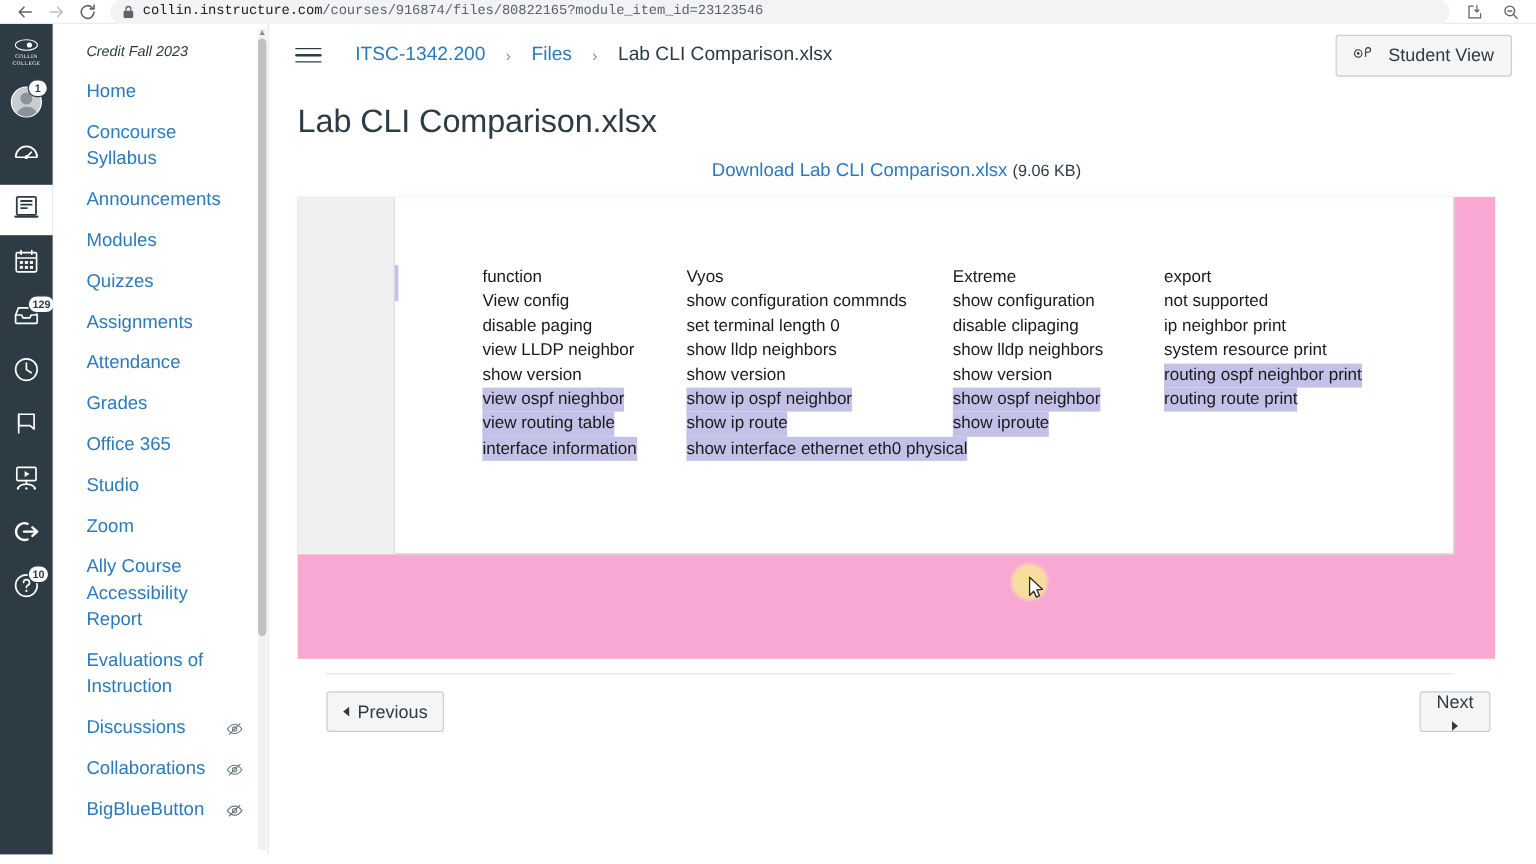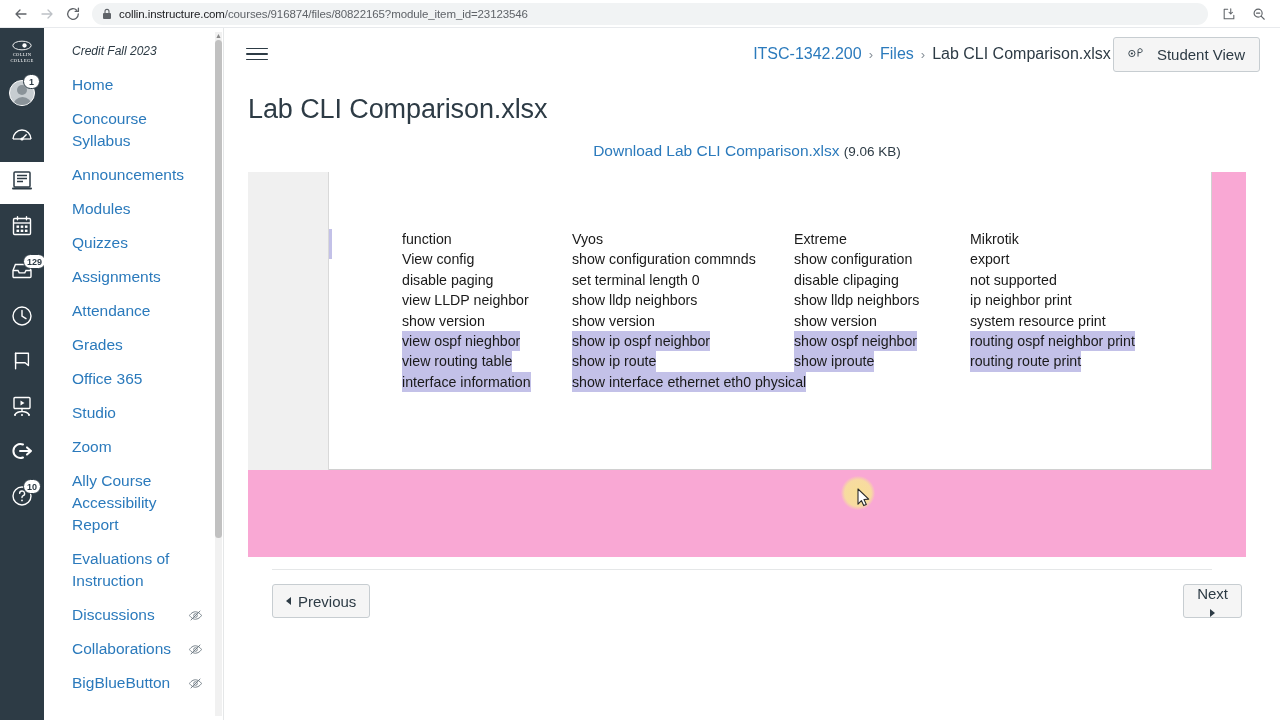--- a/index.html
+++ b/index.html
@@ -5,27 +5,28 @@
   * { box-sizing: border-box; margin: 0; padding: 0; }
   html, body {
     width: 1280px; height: 720px;
     overflow: hidden;
     font-family: "Liberation Sans", sans-serif;
     background: #fff;
   }
 
   
   #browser-chrome {
-    height: 28px;
+    height: 20px;
     background: #ffffff;
     display: flex;
     align-items: center;
     padding: 0 8px;
     border-bottom: 1px solid #e8eaed;
     position: relative;
+    font-family: Liberation Mono, monospace;
   }
   .nav-btn {
     width: 26px; height: 26px;
     display: flex; align-items: center; justify-content: center;
     color: #5f6368;
     flex: 0 0 auto;
   }
   .nav-btn.disabled { color: #bdc1c6; }
   .omnibox {
     flex: 1 1 auto;
@@ -197,23 +198,22 @@
     justify-content: center; gap: 4px;
     margin-right: 22px;
   }
   .hamburger span {
     display: block; height: 1.6px; width: 22px; background: #2d3b45; border-radius: 1px;
   }
   #breadcrumb {
     display: flex; align-items: center;
     font-size: 16px;
     color: #2b7abc;
-    gap: 0;
+    gap: 10px;
     flex: 1 1 auto;
-    justify-content: flex-end;
   }
   #breadcrumb .crumb { padding: 0 2px; }
   #breadcrumb .crumb.current { color: #2d3b45; }
   #breadcrumb .sep { color: #879099; font-size: 13px; padding: 0 5px; }
   #student-view-btn {
     border: 1px solid #c7cdd1;
     background: #f5f5f5;
     border-radius: 3px;
     height: 35px;
     padding: 0 14px;
@@ -645,21 +645,20 @@
               <div class="sheet-row"><span class="sheet-cell">show configuration</span></div>
               <div class="sheet-row"><span class="sheet-cell">disable clipaging</span></div>
               <div class="sheet-row"><span class="sheet-cell">show lldp neighbors</span></div>
               <div class="sheet-row"><span class="sheet-cell">show version</span></div>
               <div class="sheet-row"><span class="sheet-cell hl">show ospf neighbor</span></div>
               <div class="sheet-row"><span class="sheet-cell hl">show iproute</span></div>
               <div class="sheet-row"><span class="sheet-cell"></span></div>
             </div>
 
             <div class="sheet-col c3">
-              <div class="sheet-row"><span class="sheet-cell">Mikrotik</span></div>
               <div class="sheet-row"><span class="sheet-cell">export</span></div>
               <div class="sheet-row"><span class="sheet-cell">not supported</span></div>
               <div class="sheet-row"><span class="sheet-cell">ip neighbor print</span></div>
               <div class="sheet-row"><span class="sheet-cell">system resource print</span></div>
               <div class="sheet-row"><span class="sheet-cell hl">routing ospf neighbor print</span></div>
               <div class="sheet-row"><span class="sheet-cell hl">routing route print</span></div>
               <div class="sheet-row"><span class="sheet-cell"></span></div>
             </div>
           </div>
         </div>

